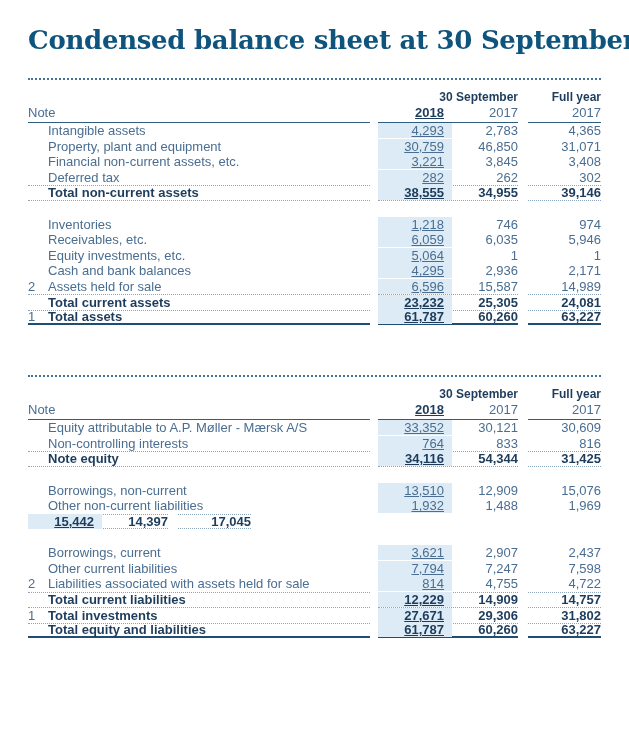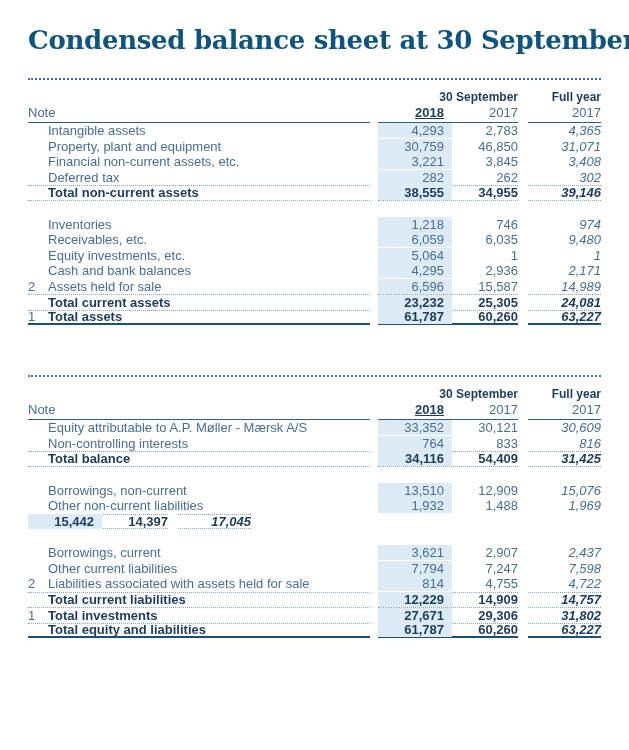--- a/index.html
+++ b/index.html
@@ -58,24 +58,24 @@
   .seg3{ width:73px; margin-left:10px; text-align:right; }
   .note{ width:20px; }
   .label{ flex:1; }
   .v1{ width:74px; text-align:right; padding-right:8px; }
   .v2{ width:66px; text-align:right; }
 
   
   .trow{ display:flex; font-size:13px; }
   .trow .seg1,.trow .seg2,.trow .seg3{ height:15.5px; }
   .trow .seg1,.trow .seg2{ align-items:center; }
-  .trow .seg3{ display:flex; align-items:center; justify-content:flex-end;font-style:italic; }
+  .trow .seg3{ display:flex; align-items:center; justify-content:flex-end; }
   .trow .note,.trow .label,.trow .v1,.trow .v2{ display:flex; align-items:center; }
   .trow .v1,.trow .v2{ justify-content:flex-end; }
-  .trow .v1{ background:var(--hl); }
+  .trow .v1{ background:var(--hl);text-decoration:underline; }
   .row--spacer .seg1,.row--spacer .seg2,.row--spacer .seg3{ height:16px; }
 
   .row--total .label,.row--total .v1,.row--total .v2,.row--total .seg3,
   .row--total-top .label,.row--total-top .v1,.row--total-top .v2,.row--total-top .seg3,
   .row--grand .label,.row--grand .v1,.row--grand .v2,.row--grand .seg3{
     font-weight:bold; color:var(--ink-dark);
   }
   .row--total .seg1,.row--total .seg2,.row--total .seg3{
     border-top:1px dotted var(--dot);
     border-bottom:1px dotted var(--dot);
@@ -189,21 +189,21 @@
   </div>
         <div class="trow row--normal">
     <div class="seg1">
       <div class="note"></div>
       <div class="label">Receivables, etc.</div>
     </div>
     <div class="seg2">
       <div class="v1">6,059</div>
       <div class="v2">6,035</div>
     </div>
-    <div class="seg3">9,480</div>
+    <div class="seg3">5,946</div>
   </div>
         <div class="trow row--normal">
     <div class="seg1">
       <div class="note"></div>
       <div class="label">Equity investments, etc.</div>
     </div>
     <div class="seg2">
       <div class="v1">5,064</div>
       <div class="v2">1</div>
     </div>
@@ -289,25 +289,25 @@
     </div>
     <div class="seg2">
       <div class="v1">764</div>
       <div class="v2">833</div>
     </div>
     <div class="seg3">816</div>
   </div>
         <div class="trow row--total">
     <div class="seg1">
       <div class="note"></div>
-      <div class="label">Total balance</div>
+      <div class="label">Note equity</div>
     </div>
     <div class="seg2">
       <div class="v1">34,116</div>
-      <div class="v2">54,409</div>
+      <div class="v2">54,344</div>
     </div>
     <div class="seg3">31,425</div>
   </div>
         <div class="trow row--spacer">
     <div class="seg1">
       <div class="note"></div>
       <div class="label"></div>
     </div>
     <div class="seg2">
       <div class="v1"></div>

